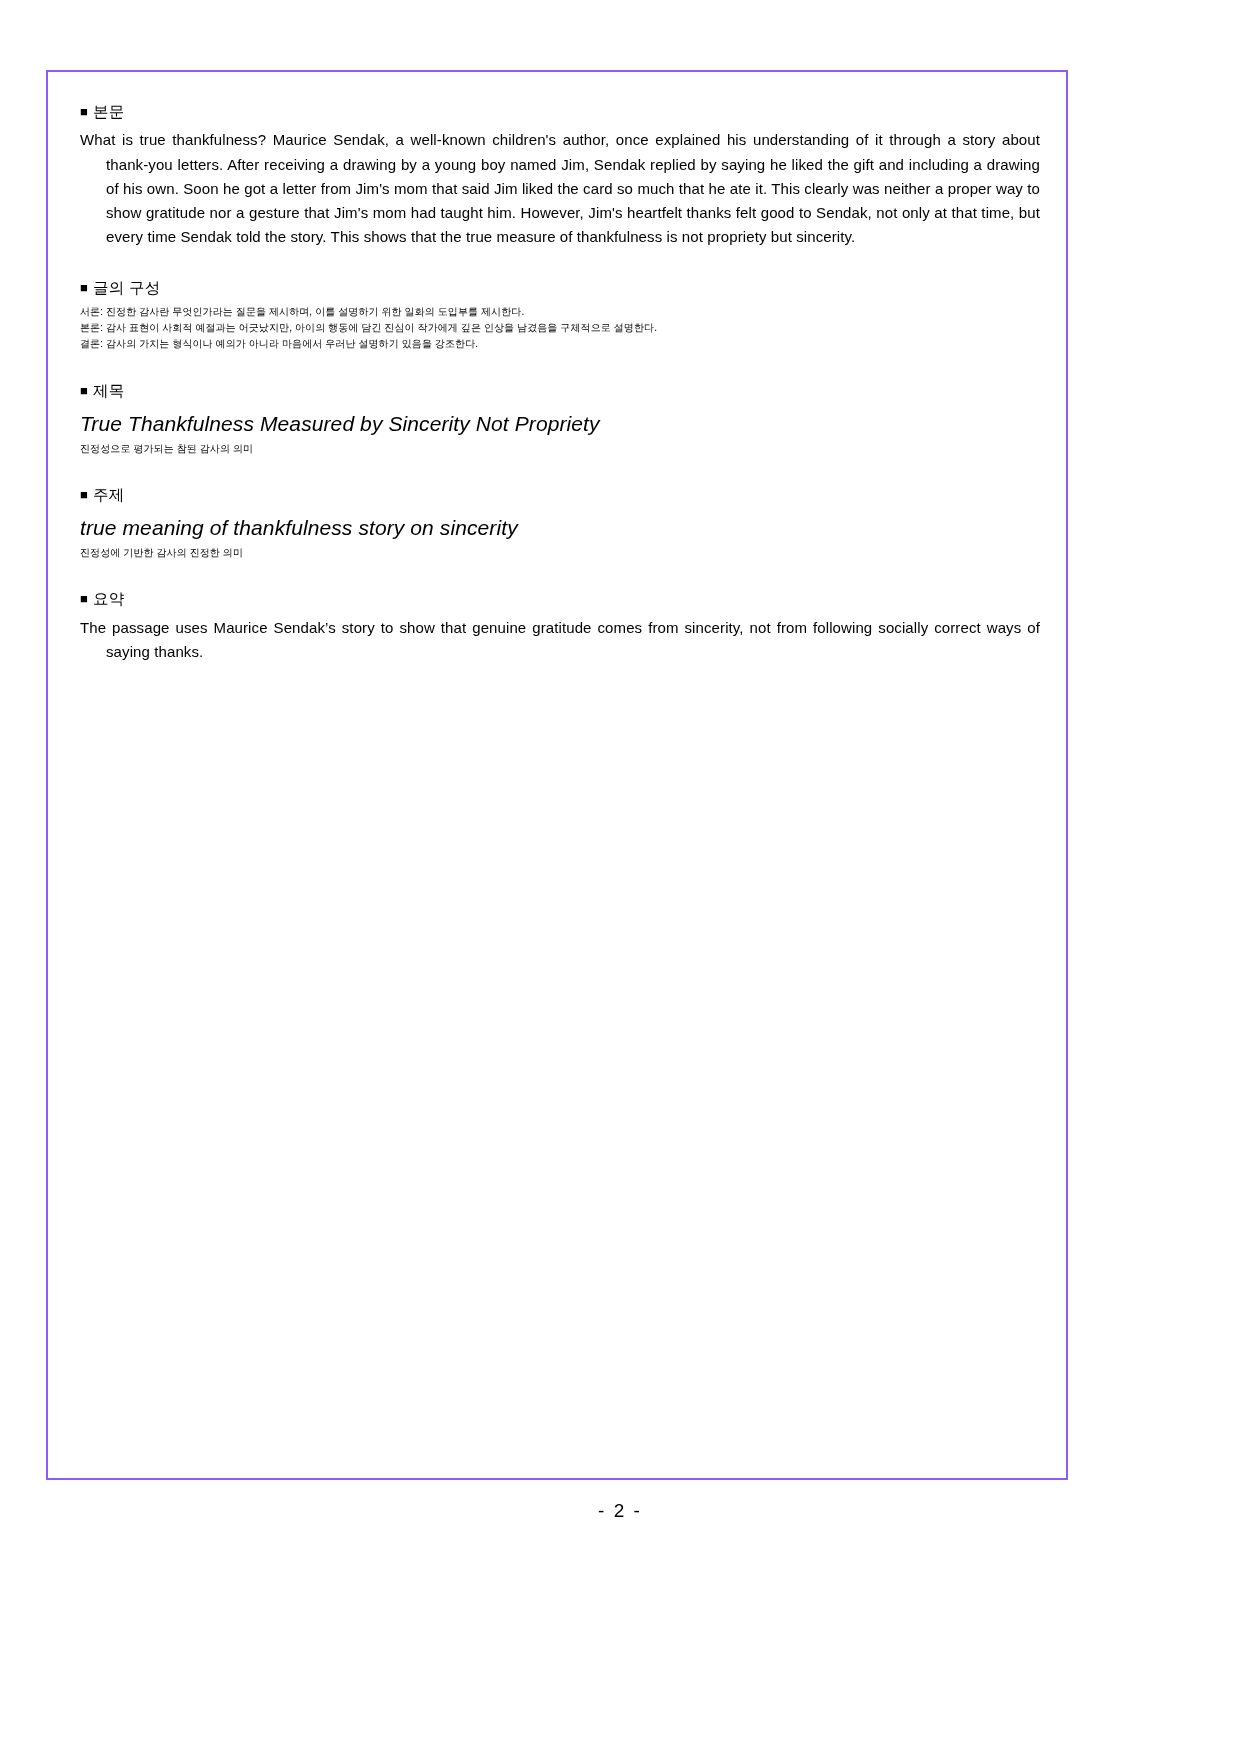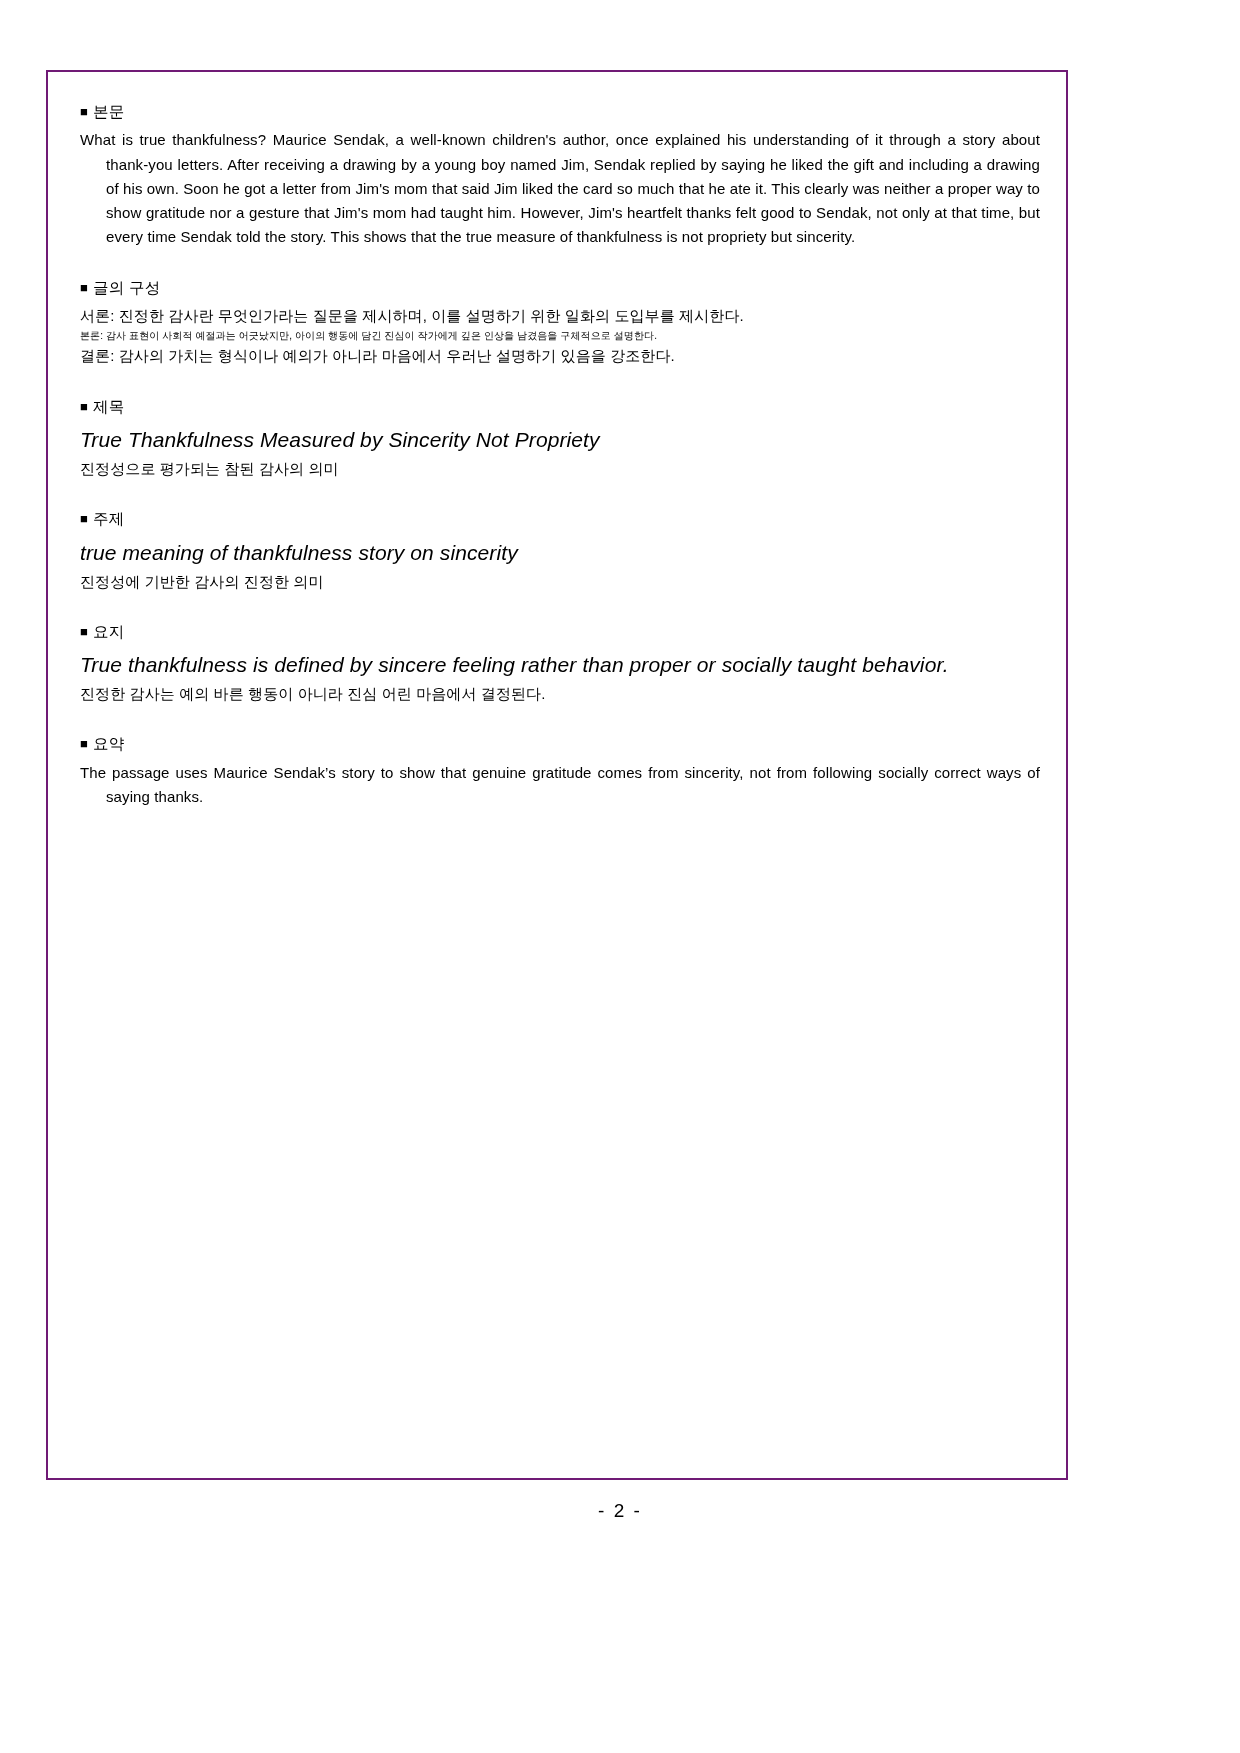--- a/index.html
+++ b/index.html
@@ -13,21 +13,21 @@
     font-family: "Liberation Sans", sans-serif;
     color: #000000;
     position: relative;
   }
   .page {
     position: absolute;
     left: 46px;
     top: 70px;
     width: 1022px;
     height: 1410px;
-    border: 2px solid #701a75;
+    border: 2px solid #8b5cf6;
     box-sizing: border-box;
     background: #ffffff;
   }
   .page-inner {
     padding: 28px 26px 20px 32px;
   }
   .section {
     margin-bottom: 26px;
   }
   .section:last-child {
@@ -40,21 +40,21 @@
     letter-spacing: 0.2px;
   }
   .sec-head .marker {
     font-size: 13px;
     margin-right: 5px;
     position: relative;
     top: -1px;
   }
   p.ko-line, p.en-line {
     margin: 0;
-    font-size: 15px;
+    font-size: 10px;
     line-height: 1.62;
     letter-spacing: 0.1px;
   }
   p.en-line {
     font-size: 21px;
     font-style: italic;
   }
   p.hang {
     margin: 0;
     font-size: 10px;
@@ -114,27 +114,20 @@
     </div>
 
     <div class="section">
       <div class="sec-head">
         <span class="marker">■</span><span>주제</span>
       </div>
       <p class="en-line">true meaning of thankfulness story on sincerity</p>
       <p class="ko-line">진정성에 기반한 감사의 진정한 의미</p>
     </div>
 
-    <div class="section">
-      <div class="sec-head">
-        <span class="marker">■</span><span>요지</span>
-      </div>
-      <p class="en-line">True thankfulness is defined by sincere feeling rather than proper or socially taught behavior.</p>
-      <p class="ko-line">진정한 감사는 예의 바른 행동이 아니라 진심 어린 마음에서 결정된다.</p>
-    </div>
 
     <div class="section">
       <div class="sec-head">
         <span class="marker">■</span><span>요약</span>
       </div>
       <p class="hang-en">The passage uses Maurice Sendak’s story to show that genuine gratitude comes from sincerity, not from following socially correct ways of saying thanks.</p>
     </div>
 
   </div>
 </div>

